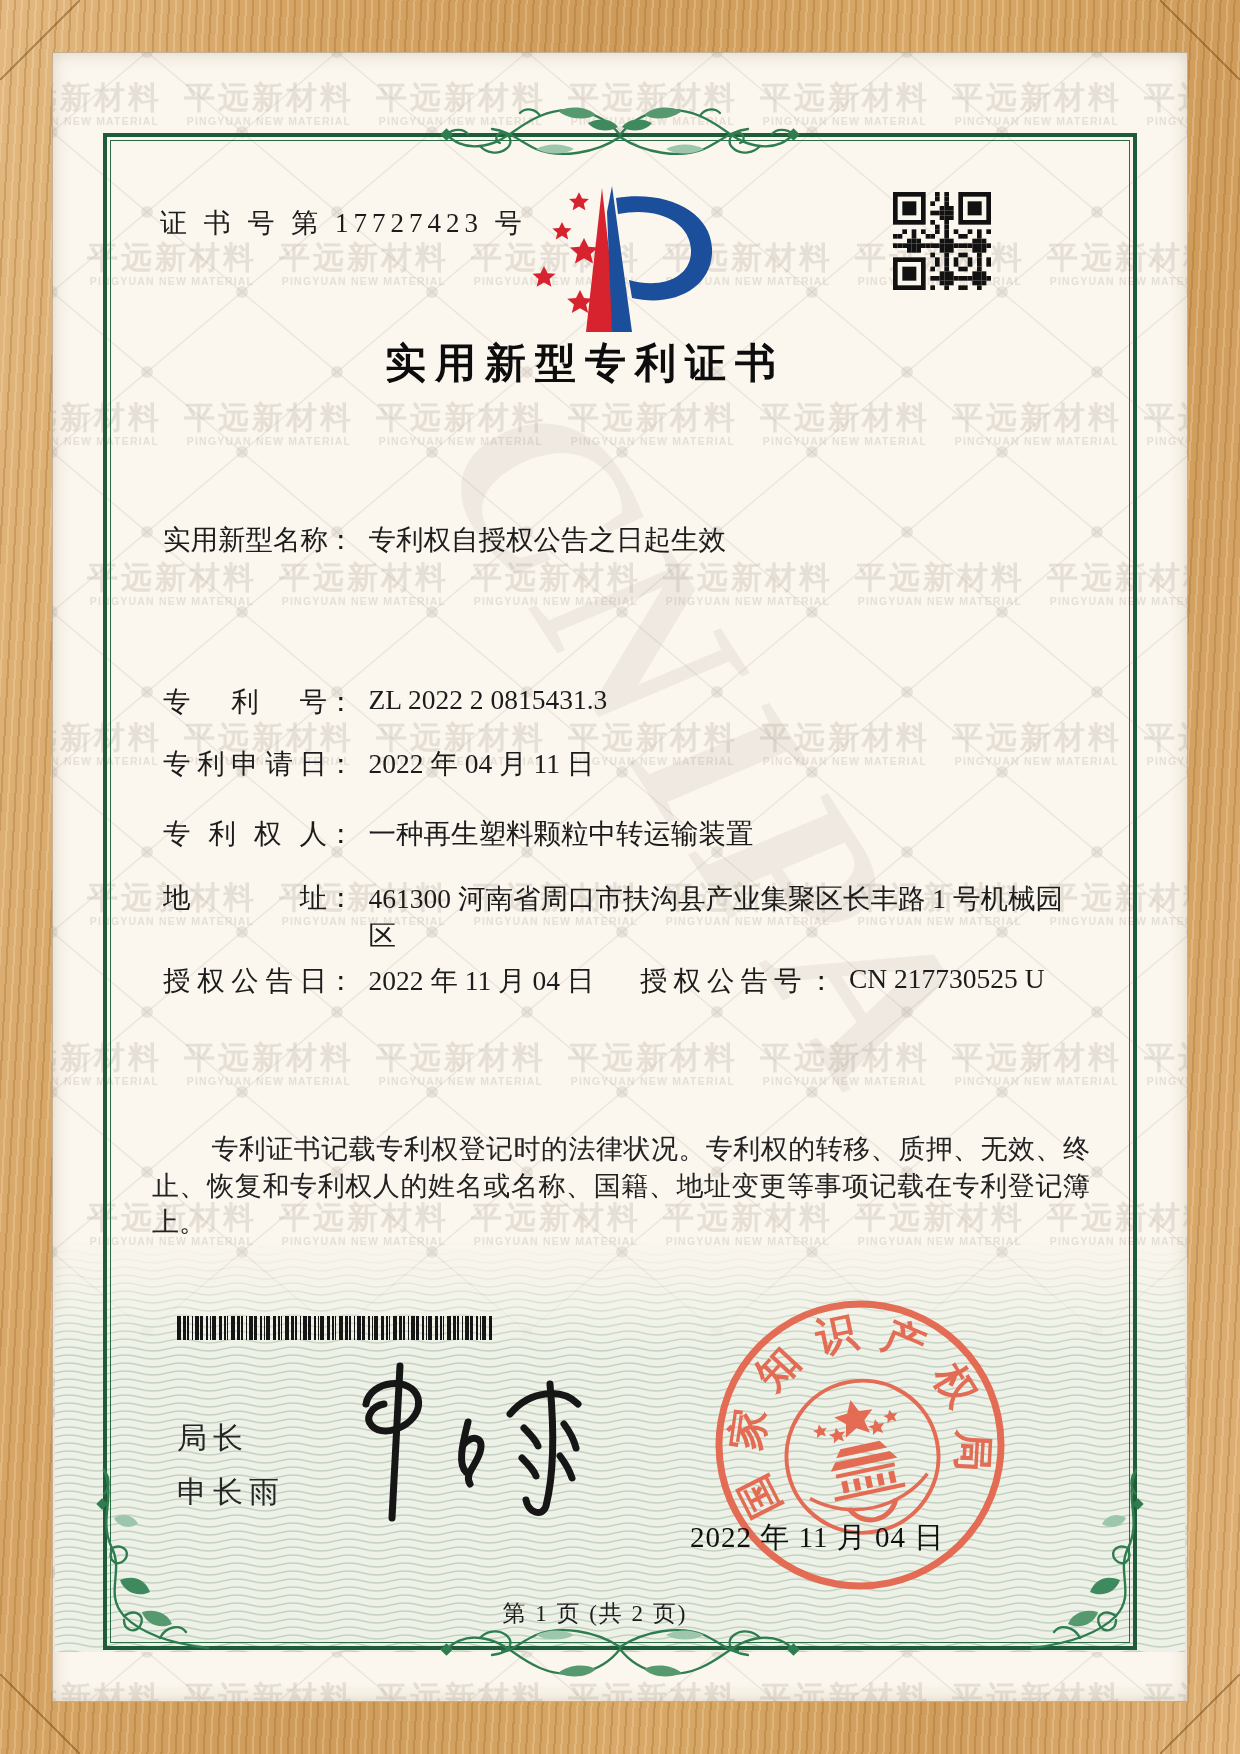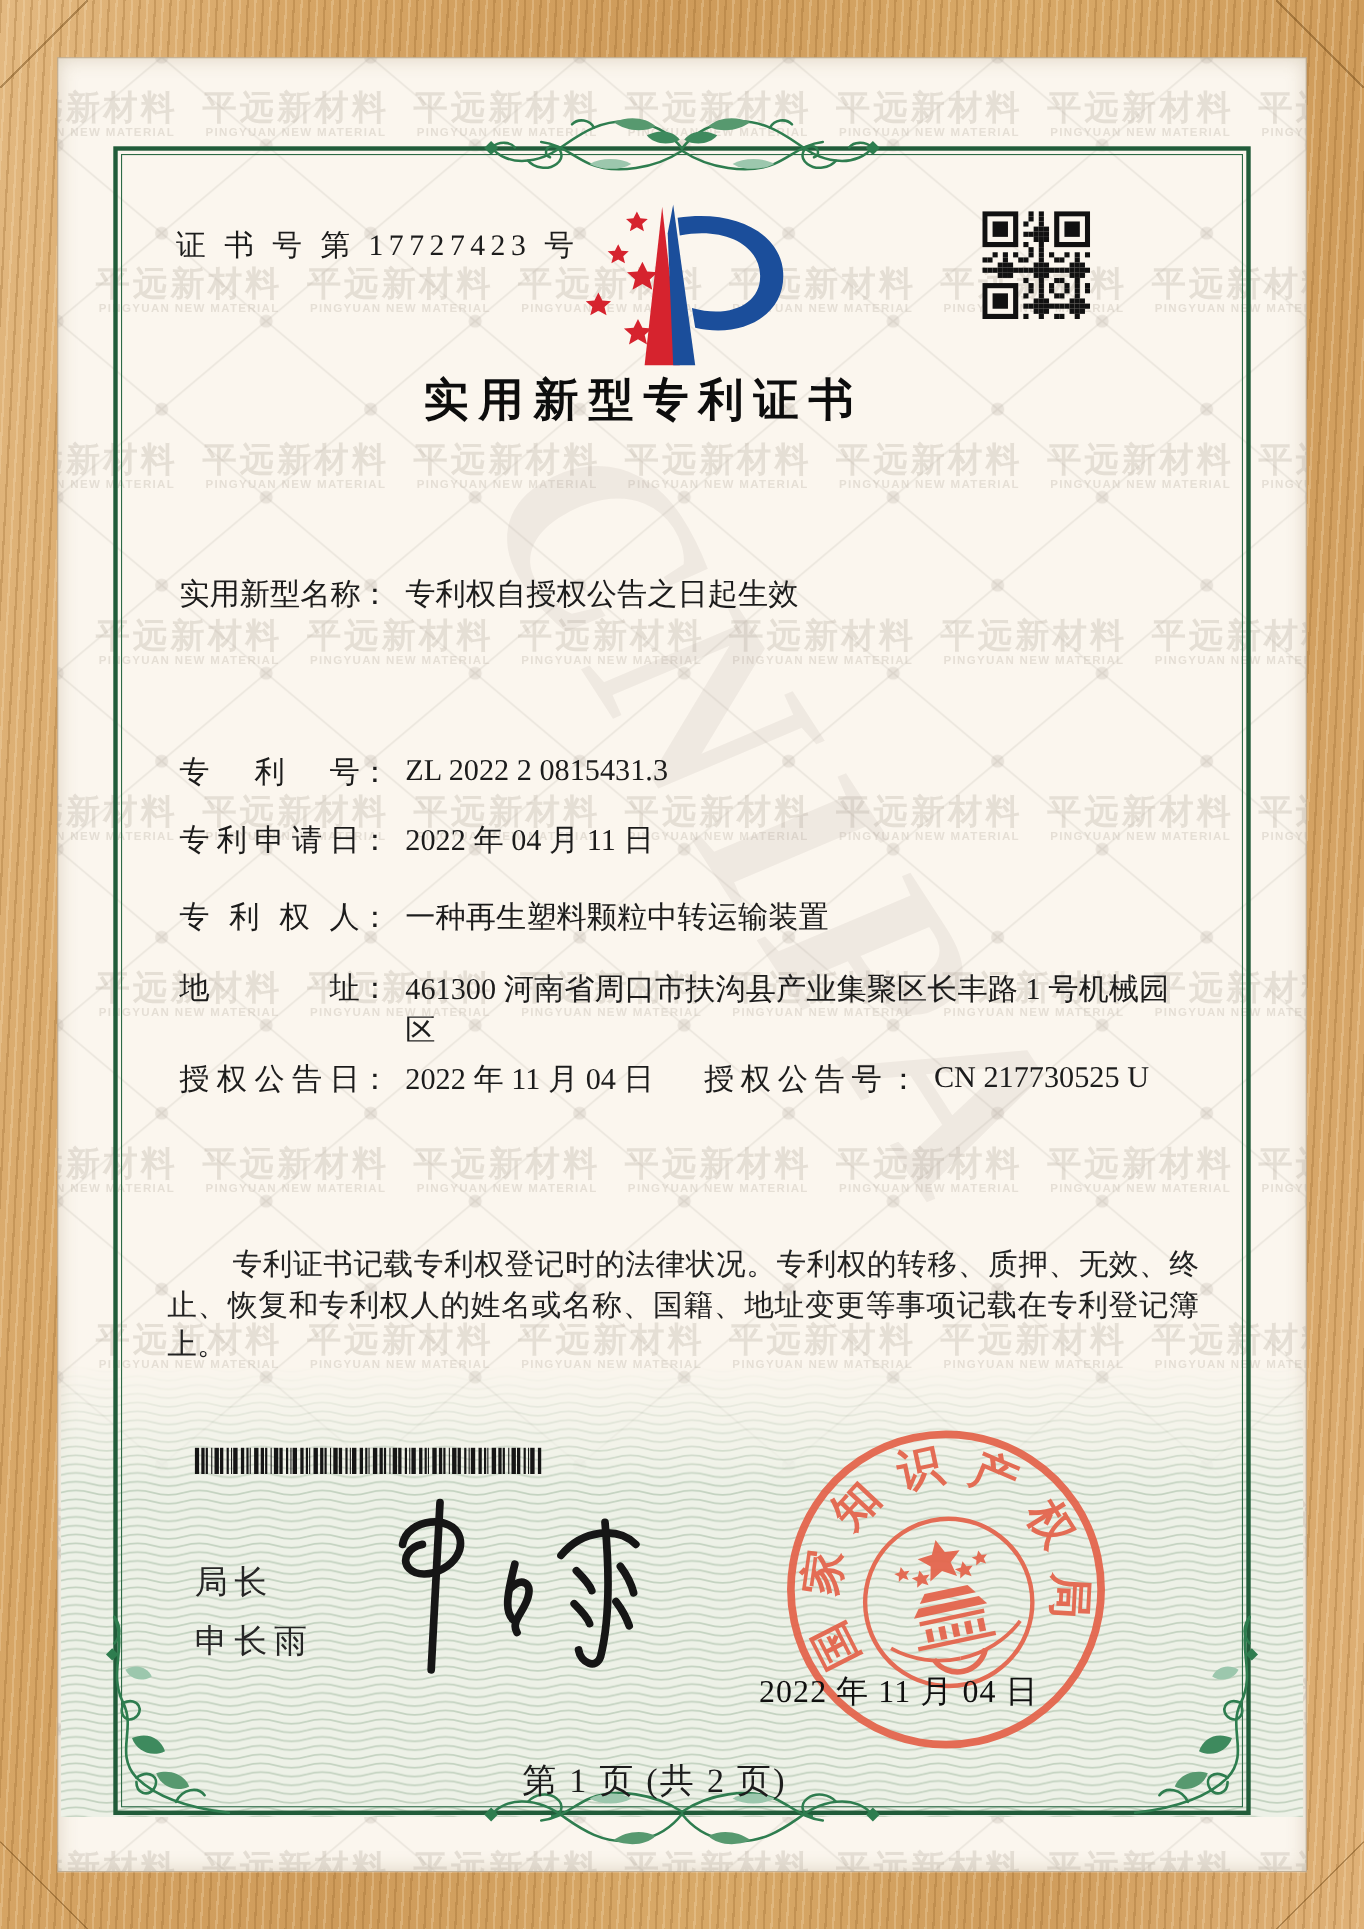--- a/index.html
+++ b/index.html
@@ -48,21 +48,21 @@
   .para{left:152px;width:938px;font-size:27px;line-height:36.5px;text-align:justify;
         text-indent:2.2em;color:#222;}
   #barcode{left:177px;top:1316px;width:318px;height:24px;}
   .sig-label{left:177px;font-size:30px;font-family:"Liberation Sans",sans-serif;color:#262626;letter-spacing:6px;}
   #signature{left:352px;top:1352px;width:250px;height:185px;}
   #seal{left:712px;top:1297px;width:296px;height:296px;transform:rotate(-12deg);z-index:5;opacity:.93;}
   .seal-char{position:absolute;left:50%;top:50%;width:44px;height:44px;margin:-22px 0 0 -22px;
         font-size:41px;font-weight:bold;color:#e4634a;text-align:center;line-height:44px;
         font-family:"Liberation Sans",sans-serif;}
   #seal-date{left:690px;top:1518px;width:340px;font-size:29px;letter-spacing:1px;color:#101010;z-index:7;}
-  #page-info{left:60px;top:1598px;width:1070px;text-align:center;font-size:31px;letter-spacing:2px;}
+  #page-info{left:60px;top:1598px;width:1070px;text-align:center;font-size:23px;letter-spacing:2px;}
   #footer-note{left:60px;top:1672px;width:1070px;text-align:center;font-size:26px;letter-spacing:4px;}
   svg{display:block;}
 </style>
 </head>
 <body>
 
 <div id="page">
   <div class="mitre tl"></div>
   <div class="mitre tr"></div>
   <div class="mitre bl"></div>

